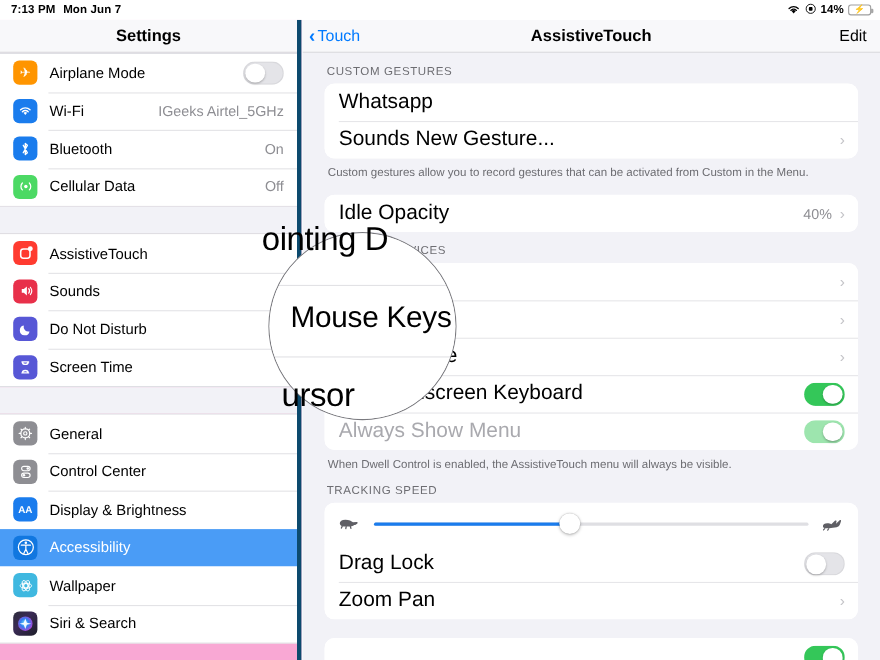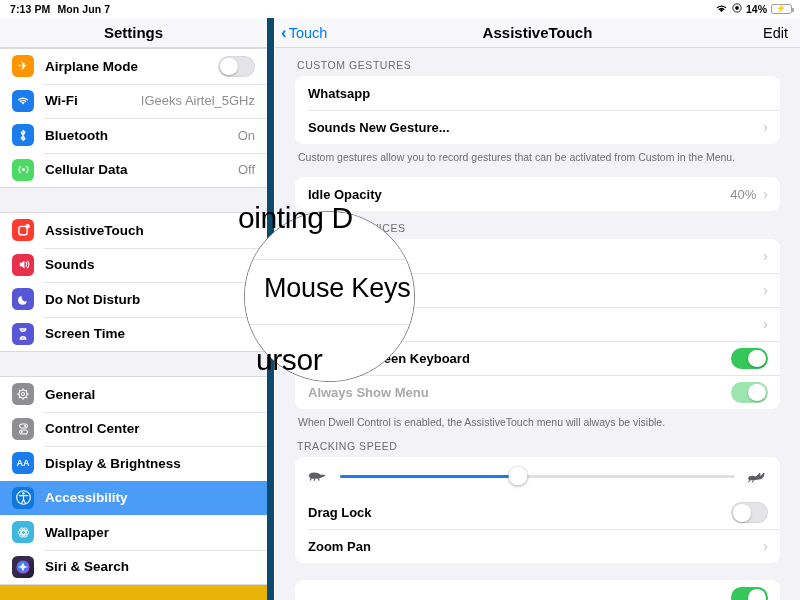--- a/index.html
+++ b/index.html
@@ -33,21 +33,21 @@
   }
   .batt .fill { height: 100%; background: #4cd464; border-radius: 1.2px; }
   .batt .bolt {
     position: absolute; left: 50%; top: 50%; transform: translate(-50%,-50%);
     font-size: 8px; line-height: 1; color: #fff;
   }
 
   
   .sidebar {
     position: absolute; top: 18px; left: 0; width: 274px; height: 582px;
-    background: #eab308; border-right: 7px solid #0c4a6e; overflow: hidden;
+    background: #f9a8d4; border-right: 4px solid #0c4a6e; overflow: hidden;
   }
   .detail {
     position: absolute; top: 18px; left: 275px; width: 525px; height: 582px;
     background: #f2f2f7; overflow: hidden;
   }
 
   
   .navbar {
     position: relative; height: 30px; background: #f8f8fa;
     border-bottom: 1px solid #d9d9de;
@@ -77,21 +77,21 @@
     content: ""; position: absolute; left: 44px; right: 0; top: 0; height: 1px; background: #e3e3e6;
   }
   .sb-row.selected { background: #4a9cf6; }
   .sb-row.selected .sb-label { color: #ffffff; }
   .sb-row.selected::before, .sb-row.selected + .sb-row::before { background: transparent; }
   .sb-icon {
     width: 22px; height: 22px; border-radius: 5.5px; flex: 0 0 22px;
     display: flex; align-items: center; justify-content: center;
     color: #fff; font-size: 12px; line-height: 1; overflow: hidden;
   }
-  .sb-label { margin-left: 11px; font-size: 13.5px; color: #000; font-weight: bold; }
+  .sb-label { margin-left: 11px; font-size: 13.5px; color: #000; }
   .sb-value { margin-left: auto; font-size: 13px; color: #8e8e93; }
 
   .ico-airplane { background: #ff9500; }
   .ico-wifi     { background: #1a7ced; }
   .ico-bt       { background: #1a7ced; }
   .ico-cell     { background: #4cd964; }
   .ico-notif    { background: #ff3b30; }
   .ico-sounds   { background: #e8304a; }
   .ico-dnd      { background: #5757d6; }
   .ico-screen   { background: #5757d6; }
@@ -125,21 +125,21 @@
   .card {
     background: #ffffff; border-radius: 9px; overflow: hidden;
   }
   .d-row {
     position: relative; display: flex; align-items: center;
     height: 34px; padding: 0 12px 0 13px; background: #fff;
   }
   .d-row + .d-row::before {
     content: ""; position: absolute; left: 13px; right: 0; top: 0; height: 1px; background: #e6e6e9;
   }
-  .d-label { font-size: 13px; color: #000; font-weight: bold; }
+  .d-label { font-size: 19px; color: #000; }
   .d-label.dim { color: #a9a9ae; }
   .d-right { margin-left: auto; display: flex; align-items: center; gap: 7px; }
   .d-value { font-size: 13px; color: #8e8e93; text-align: right; }
   .chevron {
     color: #c4c4c8; font-size: 14px; line-height: 1; font-weight: 500;
   }
   .footnote {
     font-size: 10.5px; color: #6d6d72; padding: 6px 3px 0 3px; line-height: 1.35;
   }
   .gap-12 { height: 13px; }

